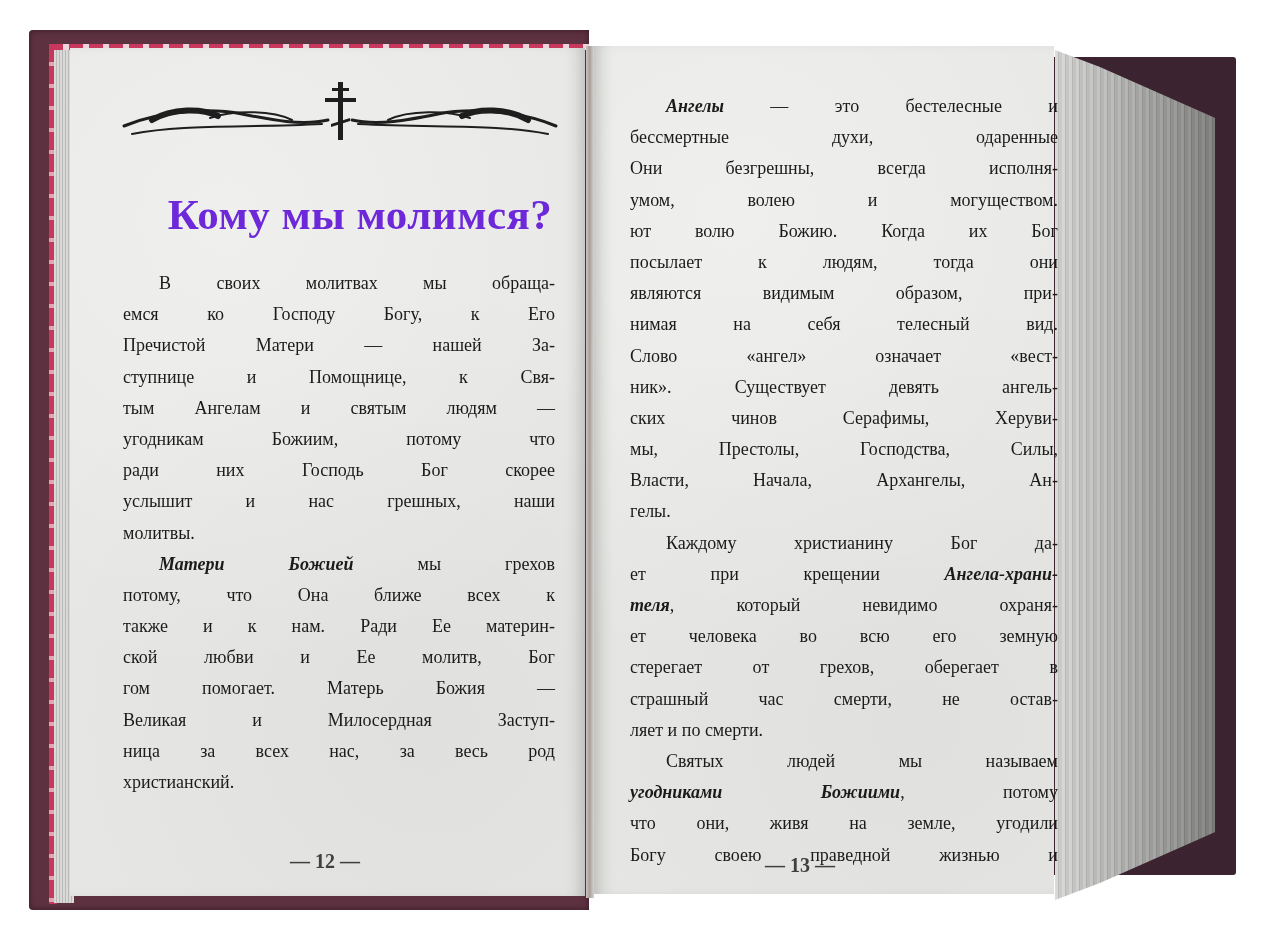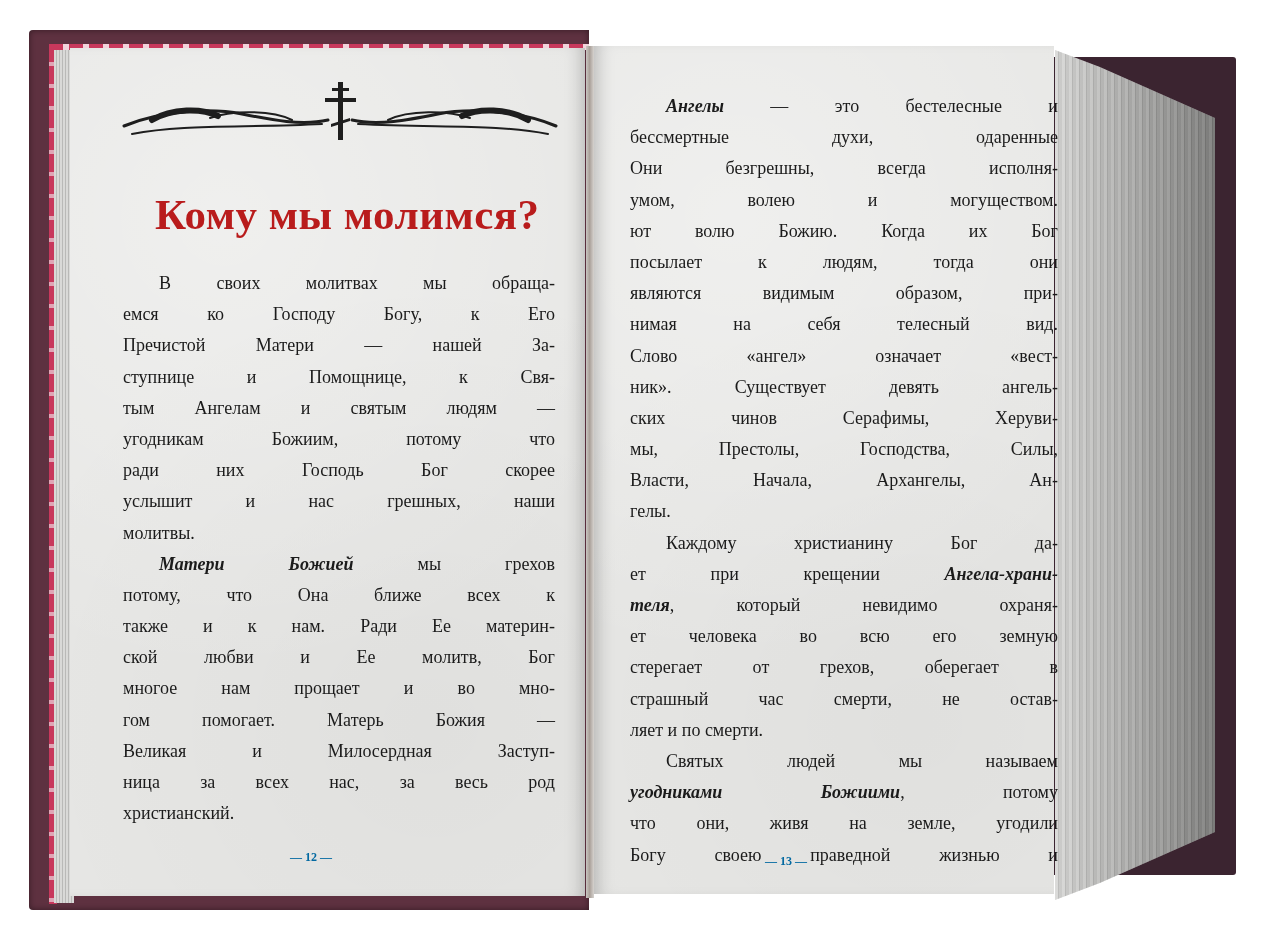--- a/index.html
+++ b/index.html
@@ -56,23 +56,23 @@
   .right-col { left: 630px; top: 91px; width: 428px; }
   .line { display: block; text-align: justify; text-align-last: justify; white-space: nowrap; height: 31.2px; }
   .line.last { text-align-last: left; }
   .line.indent { padding-left: 36px; }
   .line span { }
   .bi { font-weight: bold; font-style: italic; }
 
   .ornament { position: absolute; left: 122px; top: 80px; width: 436px; height: 64px; }
   .chapter-title {
     position: absolute; left: 155px; top: 190px; width: 410px;
-    font-size: 43px; font-weight: bold; color: #b91c1c; letter-spacing: 0.5px;
+    font-size: 43px; font-weight: bold; color: #6d28d9; letter-spacing: 0.5px; text-align: center;
   }
-  .page-number { position: absolute; font-size: 12px; font-weight: bold; color: #0369a1; }
+  .page-number { position: absolute; font-size: 20px; font-weight: bold; color: #404040; }
   .pn-left { left: 290px; top: 850px; }
   .pn-right { left: 765px; top: 854px; }
 </style>
 </head>
 <body>
 
 <div class="cover-left"></div>
 <div class="cover-right"></div>
 <div class="page-block"></div>
 <div class="page-block-shade"></div>
@@ -113,21 +113,20 @@
   <span class="line">тым Ангелам и святым людям —</span>
   <span class="line">угодникам Божиим, потому что</span>
   <span class="line">ради  них  Господь  Бог  скорее</span>
   <span class="line">услышит и нас грешных, наши</span>
   <span class="line last">молитвы.</span>
 
   <span class="line indent"><span class="bi">Матери Божией</span><span style="white-space:pre"> мы грехов</span></span>
   <span class="line">потому,  что  Она  ближе всех к</span>
   <span class="line">также и к нам. Ради Ее материн-</span>
   <span class="line">ской любви и Ее молитв, Бог</span>
-  <span class="line">многое нам прощает и во мно-</span>
   <span class="line">гом помогает. Матерь Божия —</span>
   <span class="line">Великая и Милосердная Заступ-</span>
   <span class="line">ница за всех нас, за весь род</span>
   <span class="line last">христианский.</span>
 </div>
 
 <div class="page-number pn-left">— 12 —</div>
 
 <div class="text-col right-col">
   <span class="line indent"><span class="bi">Ангелы</span><span style="white-space:pre"> — это бестелесные и</span></span>

